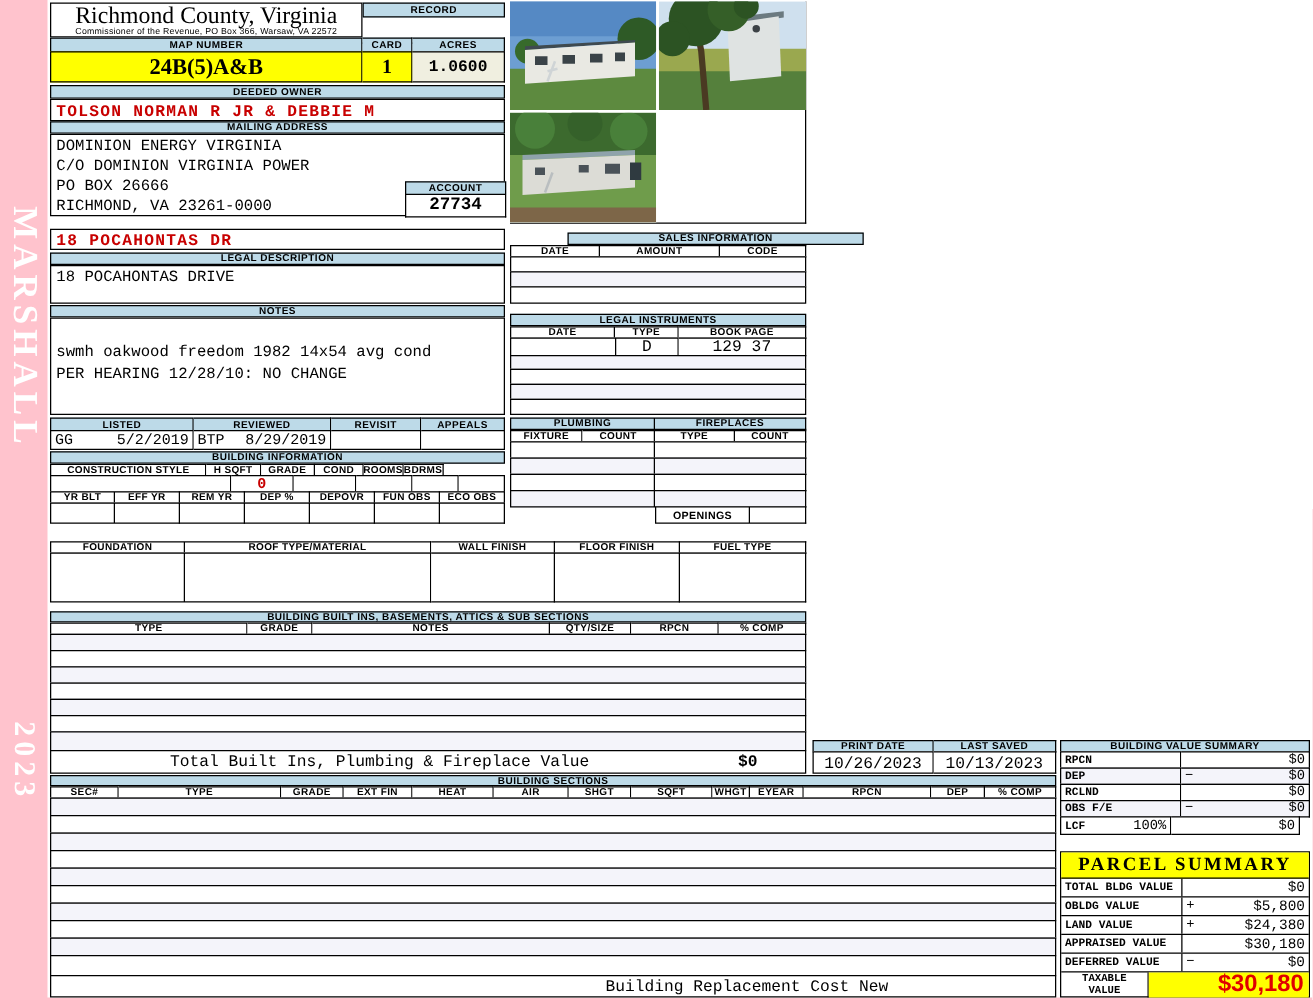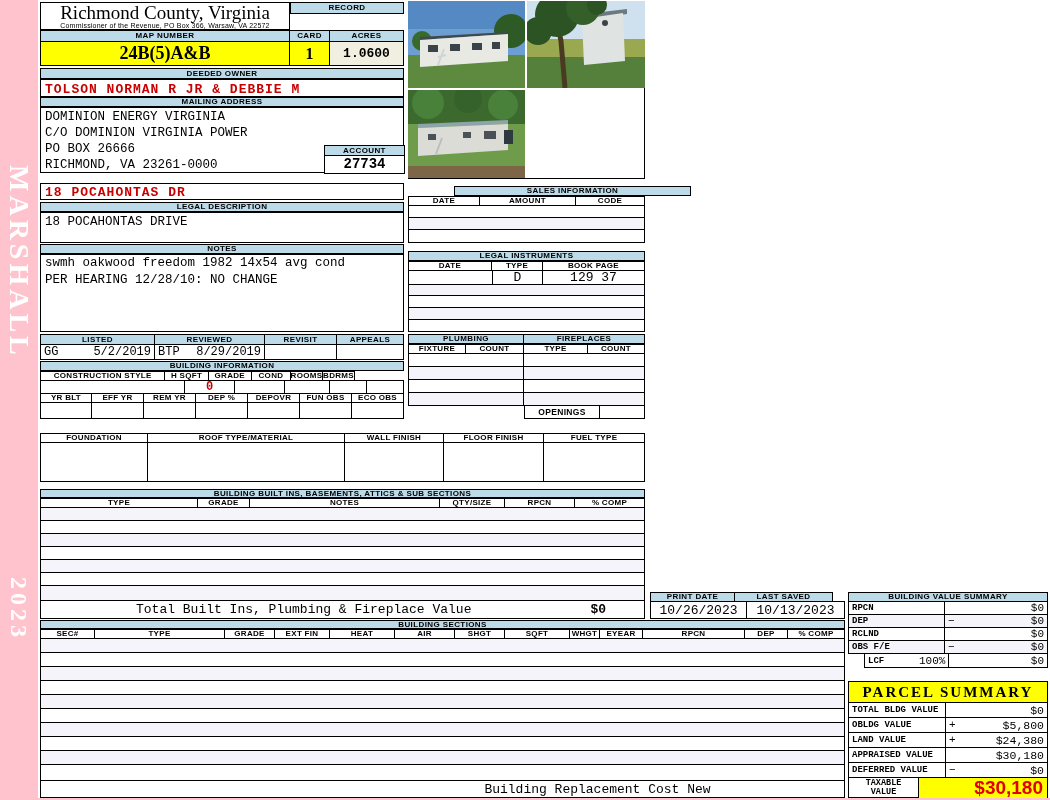--- a/index.html
+++ b/index.html
@@ -79,21 +79,21 @@
       <div class="box mono" style="left:0;top:11px;width:81px;height:18px;font-weight:bold;font-size:14px;line-height:16px;text-align:center;border-top:0;">27734</div>
     </div>
   </div>
 
   <div class="box mono red" style="left:2px;top:183px;width:364px;height:17px;font-weight:bold;font-size:13px;letter-spacing:1px;padding:1px 0 0 4px;">18 POCAHONTAS DR</div>
 
   <div class="bar" style="left:2px;top:202px;width:364px;height:10px;">LEGAL DESCRIPTION</div>
   <div class="box mono" style="left:2px;top:212px;width:364px;height:31px;font-size:12.5px;padding:2px 0 0 4px;">18 POCAHONTAS DRIVE</div>
 
   <div class="bar" style="left:2px;top:244px;width:364px;height:10px;">NOTES</div>
-  <div class="box mono" style="left:2px;top:254px;width:364px;height:78px;font-size:12.5px;line-height:17px;padding:0 0 0 4px;">
+  <div class="box mono" style="left:2px;top:254px;width:364px;height:78px;font-size:12.5px;line-height:17px;padding:19px 0 0 4px;">
     <div>swmh oakwood freedom 1982 14x54 avg cond</div>
     <div>PER HEARING 12/28/10: NO CHANGE</div>
   </div>
 
   <div class="row" style="left:2px;top:334px;width:364px;height:11px;">
     <div class="c bluec" style="width:115px;">LISTED</div>
     <div class="c bluec" style="width:110px;">REVIEWED</div>
     <div class="c bluec" style="width:72px;">REVISIT</div>
     <div class="c bluec" style="width:67px;">APPEALS</div>
   </div>
@@ -284,21 +284,21 @@
   <div class="erow" style="left:2px;top:546px;width:605px;height:14px;"></div>
   <div class="erow alt" style="left:2px;top:559px;width:605px;height:14px;"></div>
   <div class="erow" style="left:2px;top:572px;width:605px;height:14px;"></div>
   <div class="erow alt" style="left:2px;top:585px;width:605px;height:16px;"></div>
   <div class="box mono" style="left:2px;top:600px;width:605px;height:19px;display:flex;align-items:center;justify-content:space-between;padding:0 38px 0 95px;font-size:13px;">
     <span>Total Built Ins, Plumbing &amp; Fireplace Value</span>
     <span style="font-weight:bold;">$0</span>
   </div>
 
   <div class="row" style="left:612px;top:592px;width:195px;height:10px;">
-    <div class="c bluec" style="width:85px;">PRINT DATE</div>
+    <div class="c bluec" style="width:97px;">PRINT DATE</div>
     <div class="c bluec" style="width:98px;">LAST SAVED</div>
   </div>
   <div class="row" style="left:612px;top:601px;width:195px;height:18px;">
     <div class="c mono" style="width:97px;font-size:13px;">10/26/2023</div>
     <div class="c mono" style="width:98px;font-size:13px;">10/13/2023</div>
   </div>
 
   <div class="bar" style="left:810px;top:592px;width:200px;height:10px;">BUILDING VALUE SUMMARY</div>
   <div class="row" style="left:810px;top:601px;width:200px;height:14px;">
     <div class="c mono" style="width:97px;justify-content:flex-start;padding-left:3px;font-weight:bold;font-size:9px;">RPCN</div>
@@ -322,21 +322,21 @@
     </div>
   </div>
   <div class="row" style="left:810px;top:640px;width:200px;height:14px;">
     <div class="c mono alt" style="width:97px;justify-content:flex-start;padding-left:3px;font-weight:bold;font-size:9px;">OBS F/E</div>
     <div class="c valcell alt" style="width:103px;padding:0 3px;">
       <span class="mono" style="font-size:11px;width:10px;">−</span>
       <span class="mono" style="font-size:11px;flex:1;text-align:right;">$0</span>
     </div>
   </div>
   <div class="row" style="left:810px;top:653px;width:200px;height:15px;">
-    <div class="c mono" style="width:89px;justify-content:space-between;padding:0 3px;font-size:9px;margin-left:16px;">
+    <div class="c mono" style="width:89px;justify-content:space-between;padding:0 3px;font-size:9px;">
       <span style="font-weight:bold;">LCF</span>
       <span style="font-size:11px;">100%</span>
     </div>
     <div class="c valcell" style="width:103px;padding:0 3px;">
       <span class="mono" style="font-size:11px;width:10px;"></span>
       <span class="mono" style="font-size:11px;flex:1;text-align:right;">$0</span>
     </div>
   </div>
 
   <div class="bar" style="left:2px;top:620px;width:805px;height:9px;">BUILDING SECTIONS</div>

